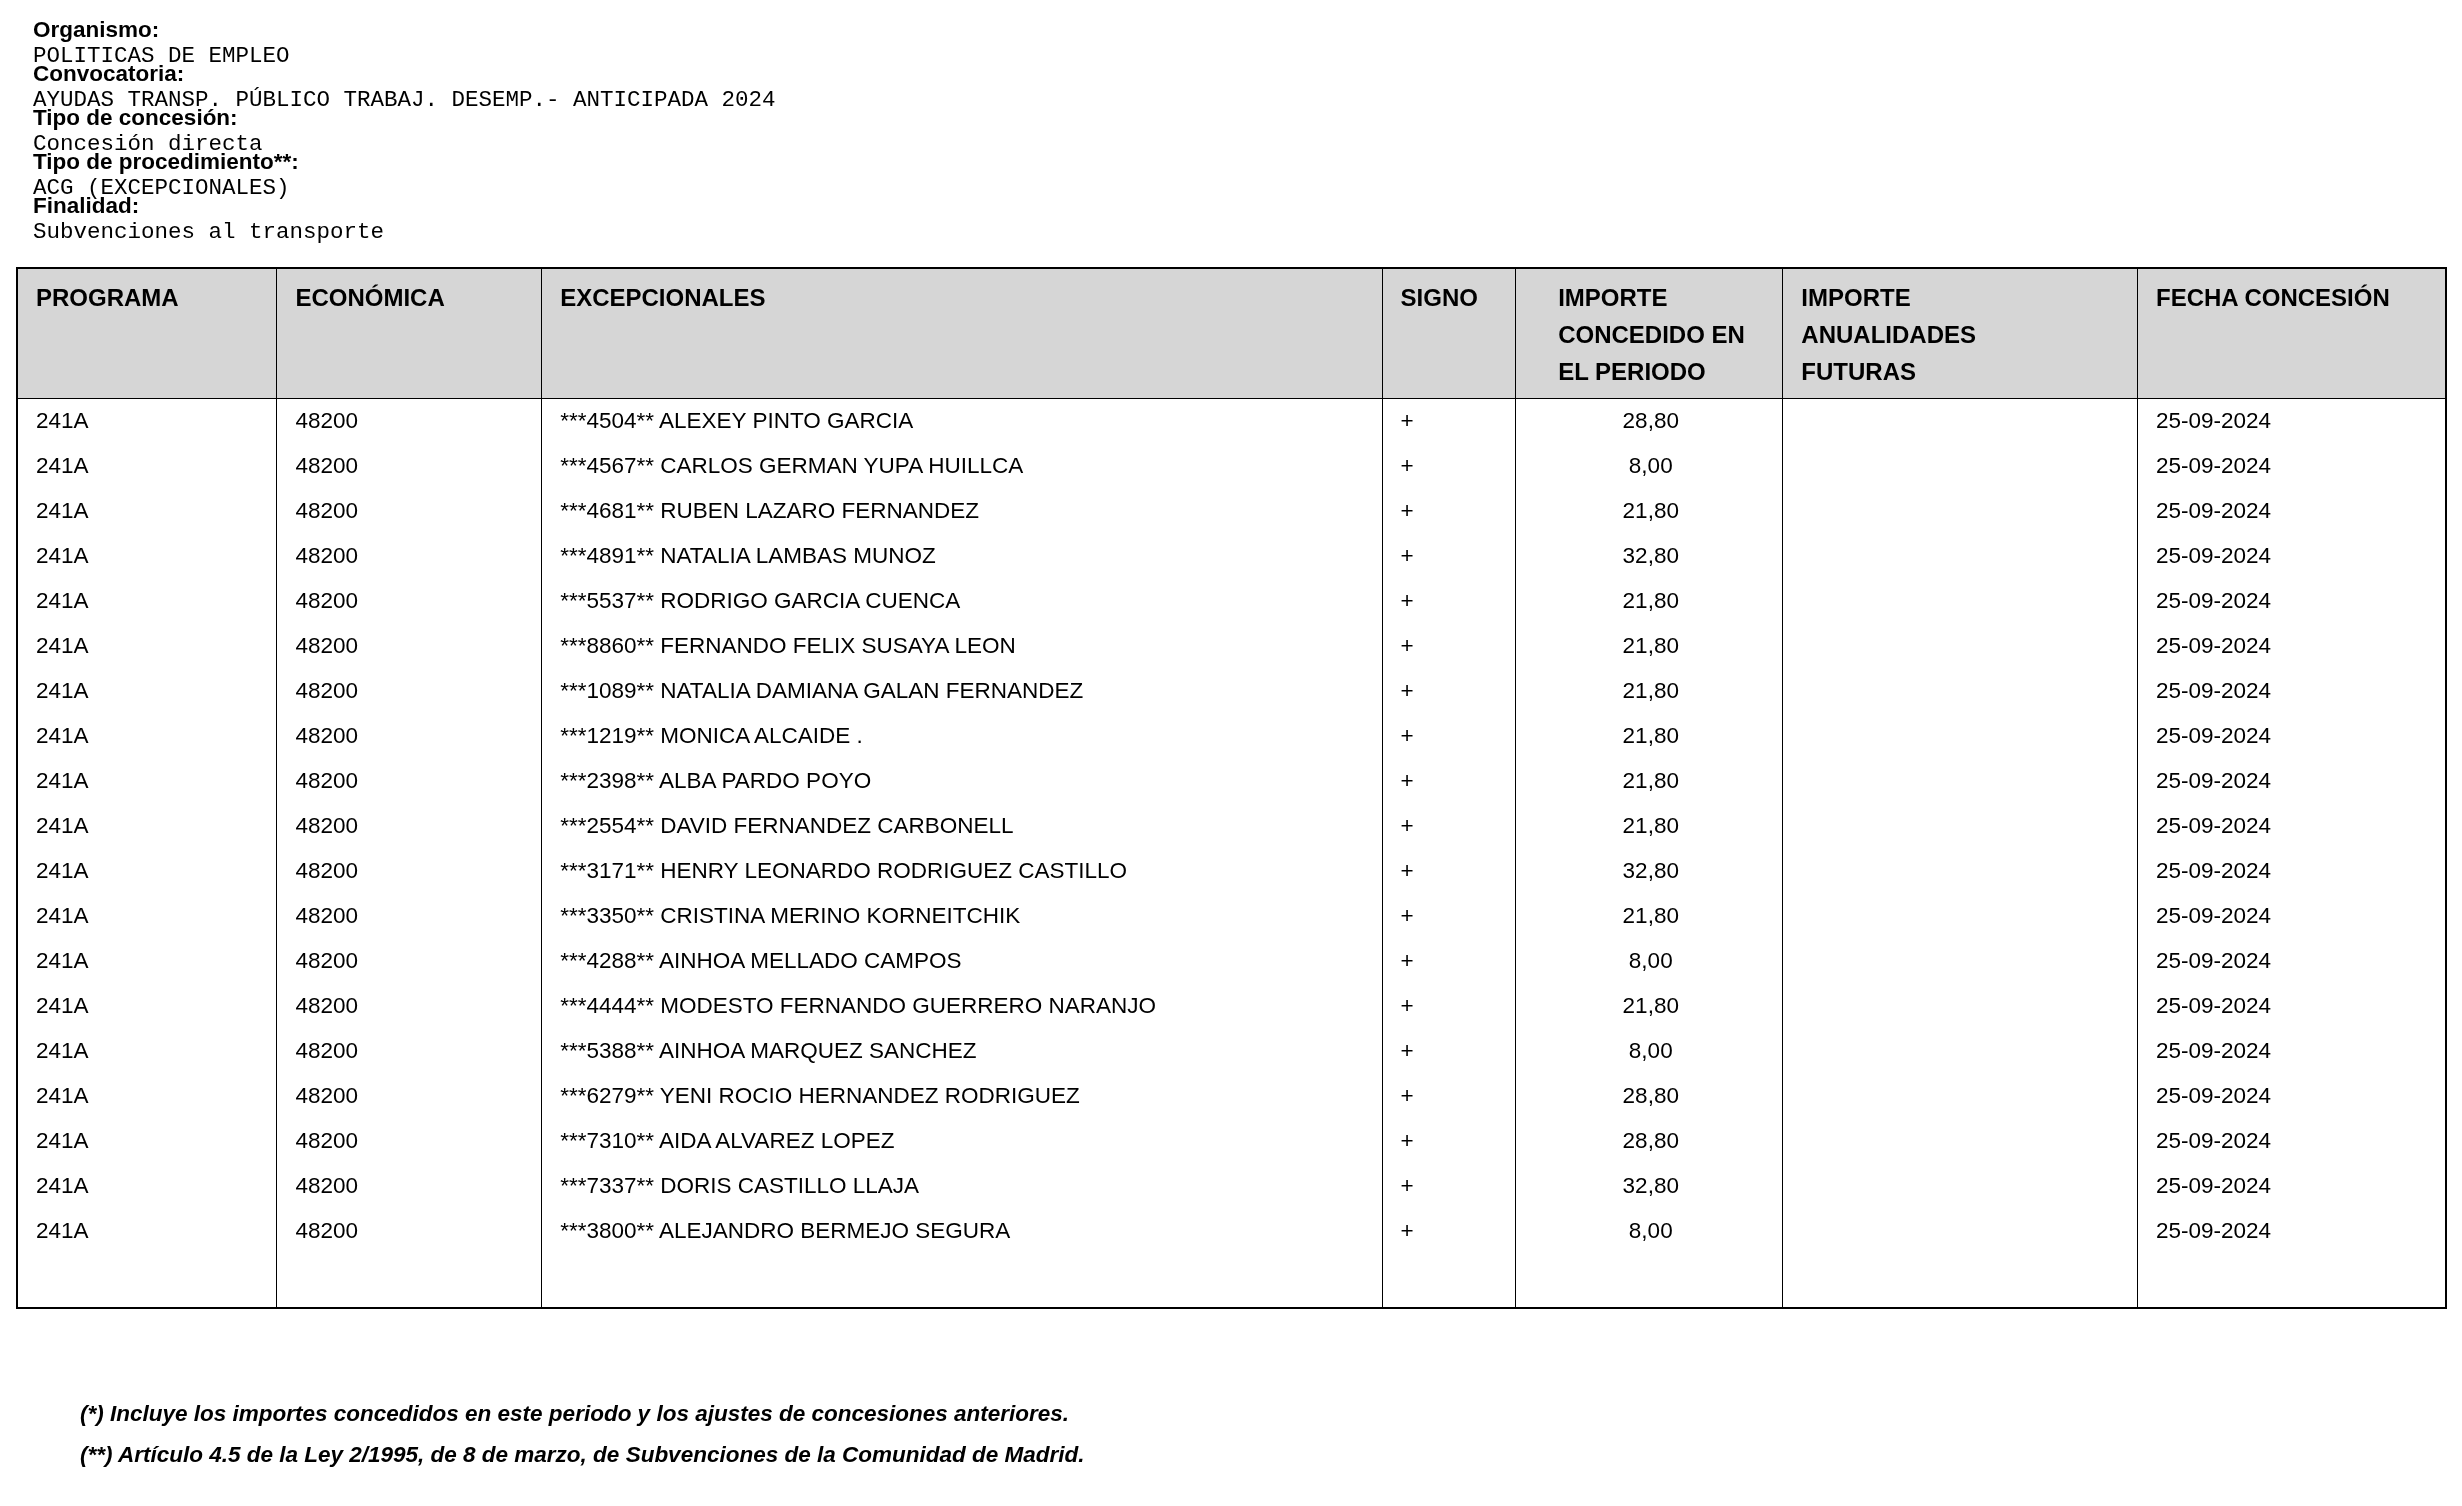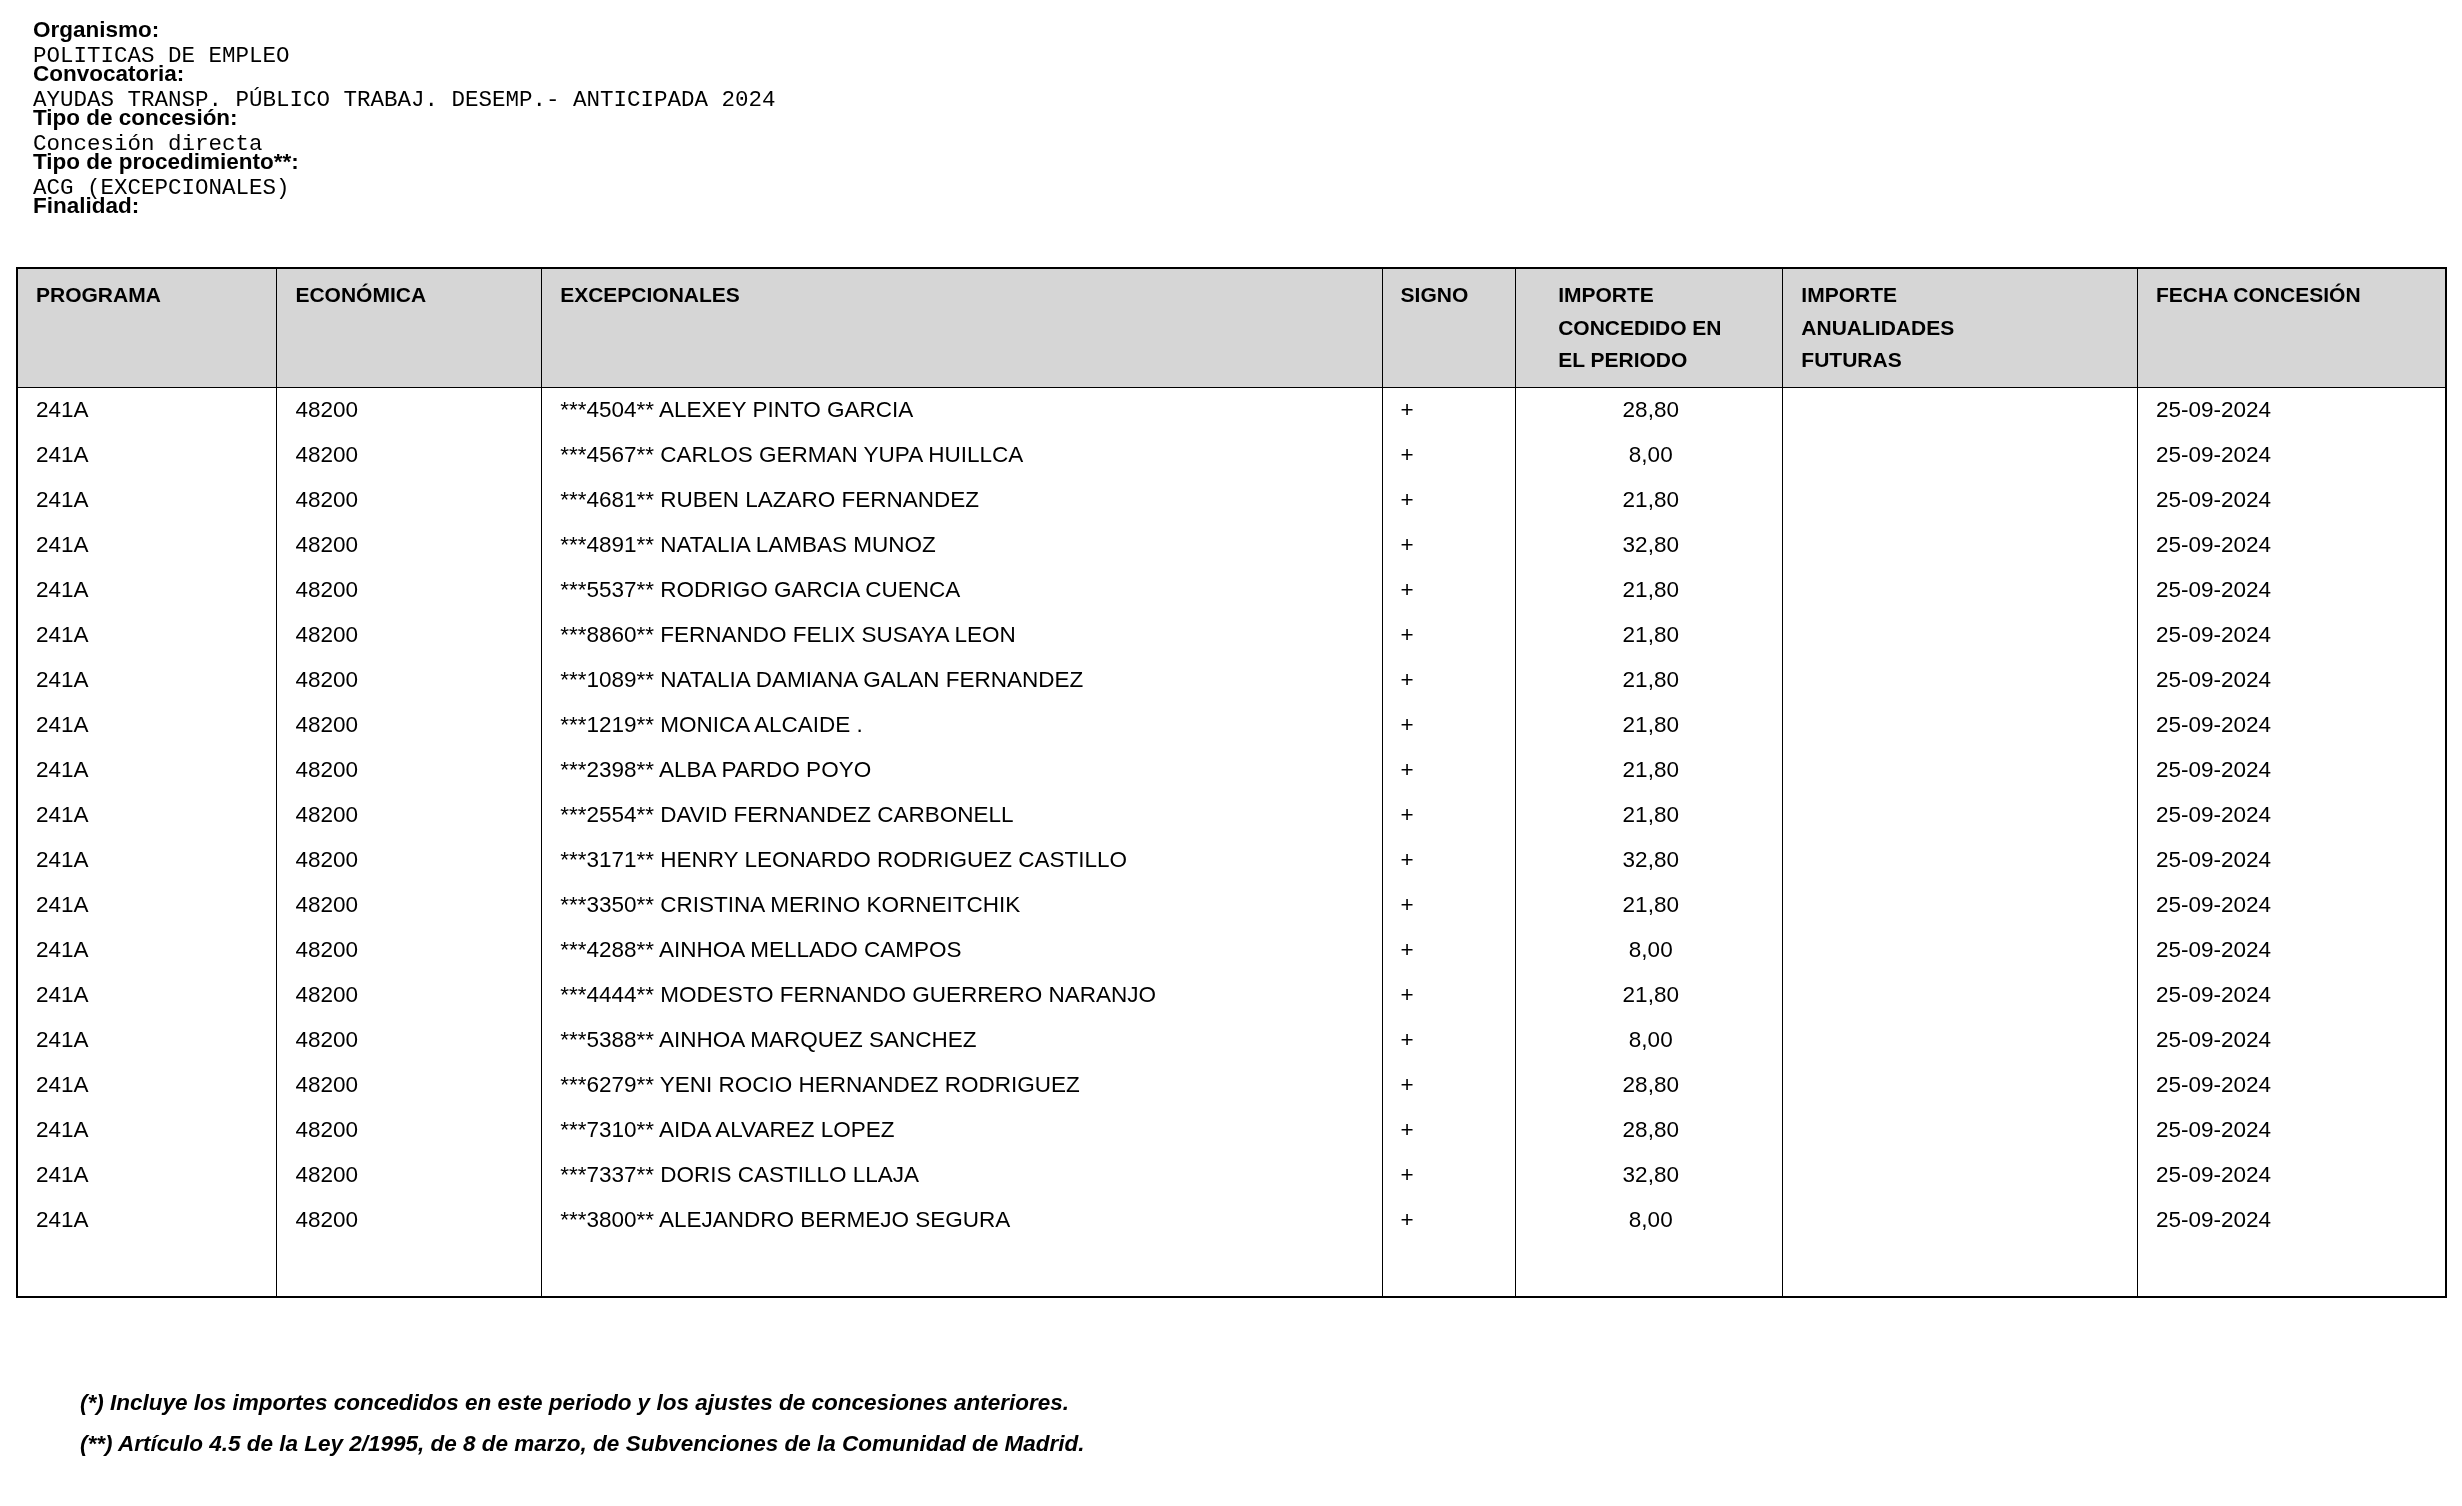--- a/index.html
+++ b/index.html
@@ -39,21 +39,21 @@
     table-layout: fixed;
     width: 2431px;
     margin: 30px 16px 0 16px;
     border: 2.3px solid #000;
   }
   table.grants th {
     background: #d6d6d6;
     border: 1.5px solid #000;
     text-align: left;
     vertical-align: top;
-    font-size: 21px;
+    font-size: 24px;
     font-weight: bold;
     height: 120px;
     padding: 10.5px 12px 7.5px 18px;
     line-height: 1.55;
   }
   table.grants td {
     border-left: 1.5px solid #000;
     border-right: 1.5px solid #000;
     font-size: 22.5px;
     height: 45px;
@@ -105,20 +105,21 @@
   <div class="meta-row">
     <span class="meta-label">Tipo de concesión:</span>
     <span class="meta-value">Concesión directa</span>
   </div>
   <div class="meta-row">
     <span class="meta-label">Tipo de procedimiento**:</span>
     <span class="meta-value">ACG (EXCEPCIONALES)</span>
   </div>
   <div class="meta-row">
     <span class="meta-label">Finalidad:</span>
+    <span class="meta-value">Subvenciones al transporte</span>
   </div>
 </div>
 
 <table class="grants">
   <colgroup>
     <col class="col-programa">
     <col class="col-economica">
     <col class="col-beneficiario">
     <col class="col-signo">
     <col class="col-importe">

